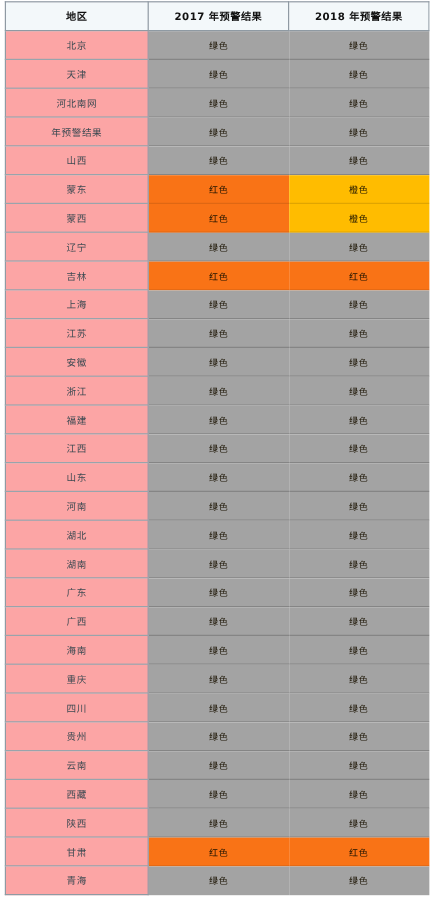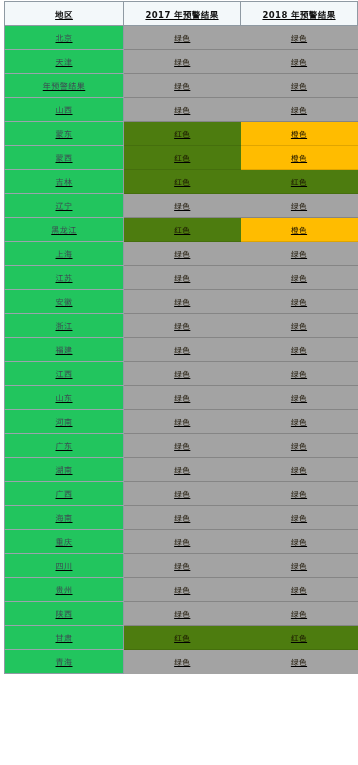--- a/index.html
+++ b/index.html
@@ -14,21 +14,20 @@
     overflow: hidden;
     font-family: "DejaVu Sans", "Liberation Sans", sans-serif;
     -webkit-font-smoothing: antialiased;
   }
 
   #warning-table-wrapper {
     width: 358px;
     height: 716px;
     box-sizing: border-box;
     padding: 1px 1px 0 4px;
-    text-decoration: underline;
   }
 
   table.warning-table {
     width: 353px;
     border-collapse: collapse;
     table-layout: fixed;
     border: 0;
   }
 
   table.warning-table col.col-region   { width: 119px; }
@@ -54,21 +53,21 @@
     white-space: nowrap;
   }
   thead th.th-region {
     border-left: 1.6px solid #8f9aa3;
   }
 
   
   tbody td.region-cell {
     height: 24px;
     box-sizing: border-box;
-    background: #22c55e;
+    background: #fca5a5;
     color: #3d4a52;
     font-size: 8px;
     letter-spacing: 0.5px;
     text-align: center;
     vertical-align: middle;
     padding: 0 2px;
     border-top: 1.4px solid #99a4ac;
     border-bottom: 1.4px solid #99a4ac;
     border-left: 1.6px solid #8f9aa3;
     border-right: 1.6px solid #8f9aa3;
@@ -82,21 +81,21 @@
     font-size: 7.5px;
     letter-spacing: 0.6px;
     text-align: center;
     vertical-align: middle;
     color: #1a1200;
     border: 0;
     white-space: nowrap;
   }
   tbody td.result-cell.green  { background: #a3a3a3; }
   tbody td.result-cell.orange { background: #ffbc00; }
-  tbody td.result-cell.red    { background: #4d7c0f; }
+  tbody td.result-cell.red    { background: #f97316; }
 
   
   tbody tr td.result-cell { box-shadow: inset 0 -1px 0 rgba(0,0,0,0.18); }
   tbody tr td.result-cell.red   { box-shadow: inset 0 -1px 0 rgba(0,0,0,0.10); }
   tbody tr td.result-cell.orange{ box-shadow: inset 0 -1px 0 rgba(0,0,0,0.12); }
 
   tbody tr:last-child td.region-cell { border-bottom: 1.6px solid #8f9aa3; }
   tbody tr:last-child td.result-cell { box-shadow: none; }
 
   
@@ -124,55 +123,55 @@
           <td class="region-cell">北京</td>
           <td class="result-cell green">绿色</td>
           <td class="result-cell edge-right green">绿色</td>
         </tr>
         <tr>
           <td class="region-cell">天津</td>
           <td class="result-cell green">绿色</td>
           <td class="result-cell edge-right green">绿色</td>
         </tr>
         <tr>
+          <td class="region-cell">河北南网</td>
+          <td class="result-cell green">绿色</td>
+          <td class="result-cell edge-right green">绿色</td>
+        </tr>
+        <tr>
           <td class="region-cell">年预警结果</td>
           <td class="result-cell green">绿色</td>
           <td class="result-cell edge-right green">绿色</td>
         </tr>
         <tr>
           <td class="region-cell">山西</td>
           <td class="result-cell green">绿色</td>
           <td class="result-cell edge-right green">绿色</td>
         </tr>
         <tr>
           <td class="region-cell">蒙东</td>
           <td class="result-cell red">红色</td>
           <td class="result-cell edge-right orange">橙色</td>
         </tr>
         <tr>
           <td class="region-cell">蒙西</td>
           <td class="result-cell red">红色</td>
           <td class="result-cell edge-right orange">橙色</td>
         </tr>
         <tr>
+          <td class="region-cell">辽宁</td>
+          <td class="result-cell green">绿色</td>
+          <td class="result-cell edge-right green">绿色</td>
+        </tr>
+        <tr>
           <td class="region-cell">吉林</td>
           <td class="result-cell red">红色</td>
           <td class="result-cell edge-right red">红色</td>
         </tr>
         <tr>
-          <td class="region-cell">辽宁</td>
-          <td class="result-cell green">绿色</td>
-          <td class="result-cell edge-right green">绿色</td>
-        </tr>
-        <tr>
-          <td class="region-cell">黑龙江</td>
-          <td class="result-cell red">红色</td>
-          <td class="result-cell edge-right orange">橙色</td>
-        </tr>
-        <tr>
           <td class="region-cell">上海</td>
           <td class="result-cell green">绿色</td>
           <td class="result-cell edge-right green">绿色</td>
         </tr>
         <tr>
           <td class="region-cell">江苏</td>
           <td class="result-cell green">绿色</td>
           <td class="result-cell edge-right green">绿色</td>
         </tr>
         <tr>
@@ -199,30 +198,35 @@
           <td class="region-cell">山东</td>
           <td class="result-cell green">绿色</td>
           <td class="result-cell edge-right green">绿色</td>
         </tr>
         <tr>
           <td class="region-cell">河南</td>
           <td class="result-cell green">绿色</td>
           <td class="result-cell edge-right green">绿色</td>
         </tr>
         <tr>
+          <td class="region-cell">湖北</td>
+          <td class="result-cell green">绿色</td>
+          <td class="result-cell edge-right green">绿色</td>
+        </tr>
+        <tr>
+          <td class="region-cell">湖南</td>
+          <td class="result-cell green">绿色</td>
+          <td class="result-cell edge-right green">绿色</td>
+        </tr>
+        <tr>
           <td class="region-cell">广东</td>
           <td class="result-cell green">绿色</td>
           <td class="result-cell edge-right green">绿色</td>
         </tr>
         <tr>
-          <td class="region-cell">湖南</td>
-          <td class="result-cell green">绿色</td>
-          <td class="result-cell edge-right green">绿色</td>
-        </tr>
-        <tr>
           <td class="region-cell">广西</td>
           <td class="result-cell green">绿色</td>
           <td class="result-cell edge-right green">绿色</td>
         </tr>
         <tr>
           <td class="region-cell">海南</td>
           <td class="result-cell green">绿色</td>
           <td class="result-cell edge-right green">绿色</td>
         </tr>
         <tr>
@@ -230,20 +234,30 @@
           <td class="result-cell green">绿色</td>
           <td class="result-cell edge-right green">绿色</td>
         </tr>
         <tr>
           <td class="region-cell">四川</td>
           <td class="result-cell green">绿色</td>
           <td class="result-cell edge-right green">绿色</td>
         </tr>
         <tr>
           <td class="region-cell">贵州</td>
+          <td class="result-cell green">绿色</td>
+          <td class="result-cell edge-right green">绿色</td>
+        </tr>
+        <tr>
+          <td class="region-cell">云南</td>
+          <td class="result-cell green">绿色</td>
+          <td class="result-cell edge-right green">绿色</td>
+        </tr>
+        <tr>
+          <td class="region-cell">西藏</td>
           <td class="result-cell green">绿色</td>
           <td class="result-cell edge-right green">绿色</td>
         </tr>
         <tr>
           <td class="region-cell">陕西</td>
           <td class="result-cell green">绿色</td>
           <td class="result-cell edge-right green">绿色</td>
         </tr>
         <tr>
           <td class="region-cell">甘肃</td>

